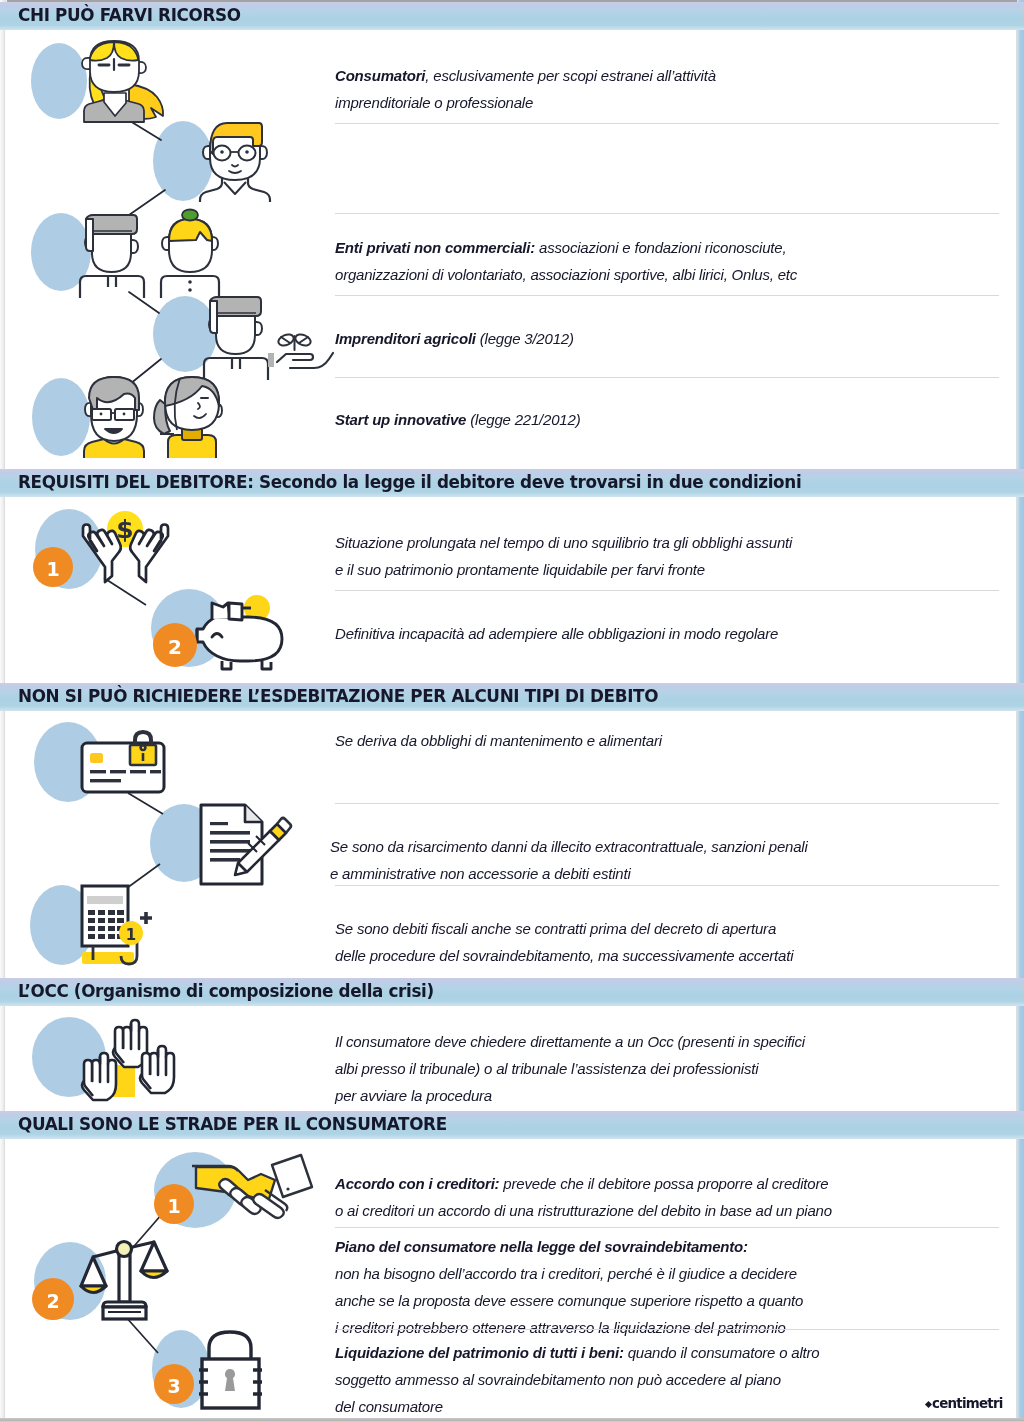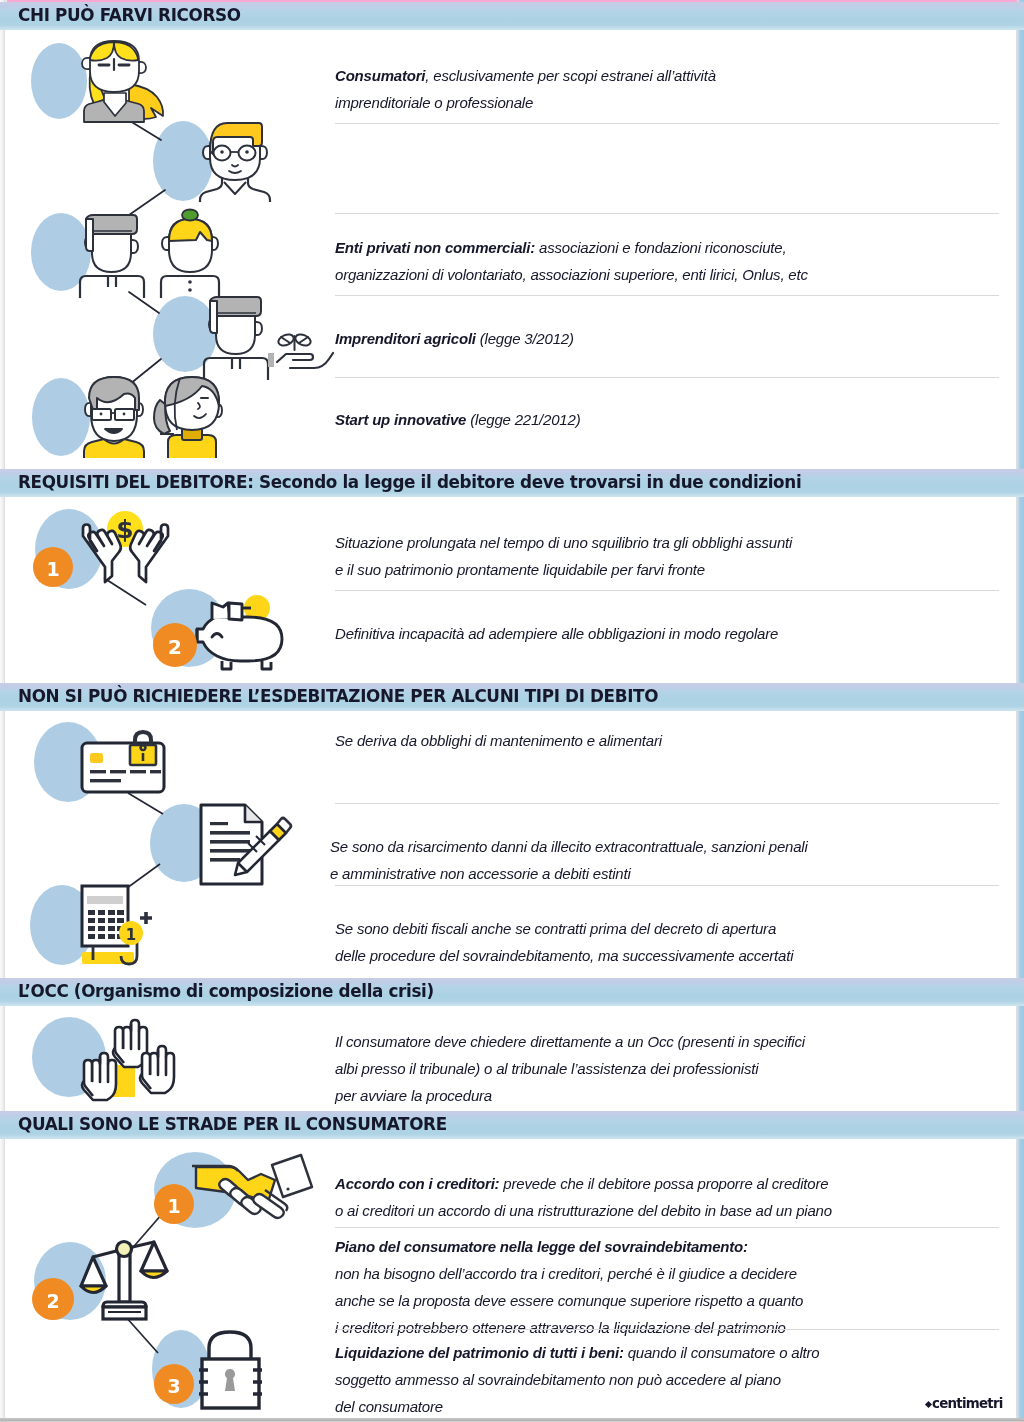--- a/index.html
+++ b/index.html
@@ -1,17 +1,17 @@
 <!DOCTYPE html>
 <html><head>
 <meta charset="utf-8">
 <style>
   html,body{margin:0;padding:0;background:#ffffff;}
   body{width:1024px;height:1422px;font-family:"Liberation Sans",sans-serif;overflow:hidden;}
-  .page{position:relative;width:1024px;height:1422px;background:#f9a8d4;}
+  .page{position:relative;width:1024px;height:1422px;background:#a3a3a3;}
 
   .band{position:absolute;z-index:4;left:0;width:1024px;height:28px;
         background:linear-gradient(180deg,#c9cde6 0%,#bfcde7 14%,#b4d3e6 32%,#abd2e4 60%,#aed3e5 82%,#cfe4ef 100%);}
   .band .t{position:absolute;left:18px;top:0px;height:27px;line-height:27px;
         font-family:"DejaVu Sans",sans-serif;font-weight:bold;font-size:16.8px;
         letter-spacing:-0.35px;color:#16172b;white-space:nowrap;}
 
   .panel{position:absolute;left:5px;width:1011px;background:#ffffff;z-index:0;}
   .panel:before{content:"";position:absolute;left:-1px;top:0;bottom:0;width:1px;background:#dedede;}
   .panel:after{content:"";position:absolute;right:-1px;top:0;bottom:0;width:1px;background:#dedede;}
@@ -162,21 +162,21 @@
   </div>
   <div class="panel" style="top:30px;height:440px"></div>
 
   <div class="txt" style="left:335px;top:62px;width:670px"><b>Consumatori</b><span>, esclusivamente per scopi estranei all’attività
 imprenditoriale o professionale</span></div>
   <div class="rule" style="left:335px;top:123px;width:664px"></div>
 
   <div class="rule" style="left:335px;top:213px;width:664px"></div>
 
   <div class="txt" style="left:335px;top:234px;width:670px"><b>Enti privati non commerciali:</b><span> associazioni e fondazioni riconosciute,
-organizzazioni di volontariato, associazioni superiore, enti lirici, Onlus, etc</span></div>
+organizzazioni di volontariato, associazioni sportive, albi lirici, Onlus, etc</span></div>
   <div class="rule" style="left:335px;top:295px;width:664px"></div>
 
   <div class="txt" style="left:335px;top:325px;width:670px"><b>Imprenditori agricoli</b><span> (legge 3/2012)</span></div>
   <div class="rule" style="left:335px;top:377px;width:664px"></div>
 
   <div class="txt" style="left:335px;top:406px;width:670px"><b>Start up innovative</b><span> (legge 221/2012)</span></div>
 
   <svg class="ill" style="left:0px;top:0px;width:330px;height:700px" viewBox="0 0 330 700">
     <ellipse cx="69" cy="549" rx="34" ry="40" fill="#aecde4"></ellipse>
     <ellipse cx="189" cy="628" rx="38" ry="39" fill="#aecde4"></ellipse>

